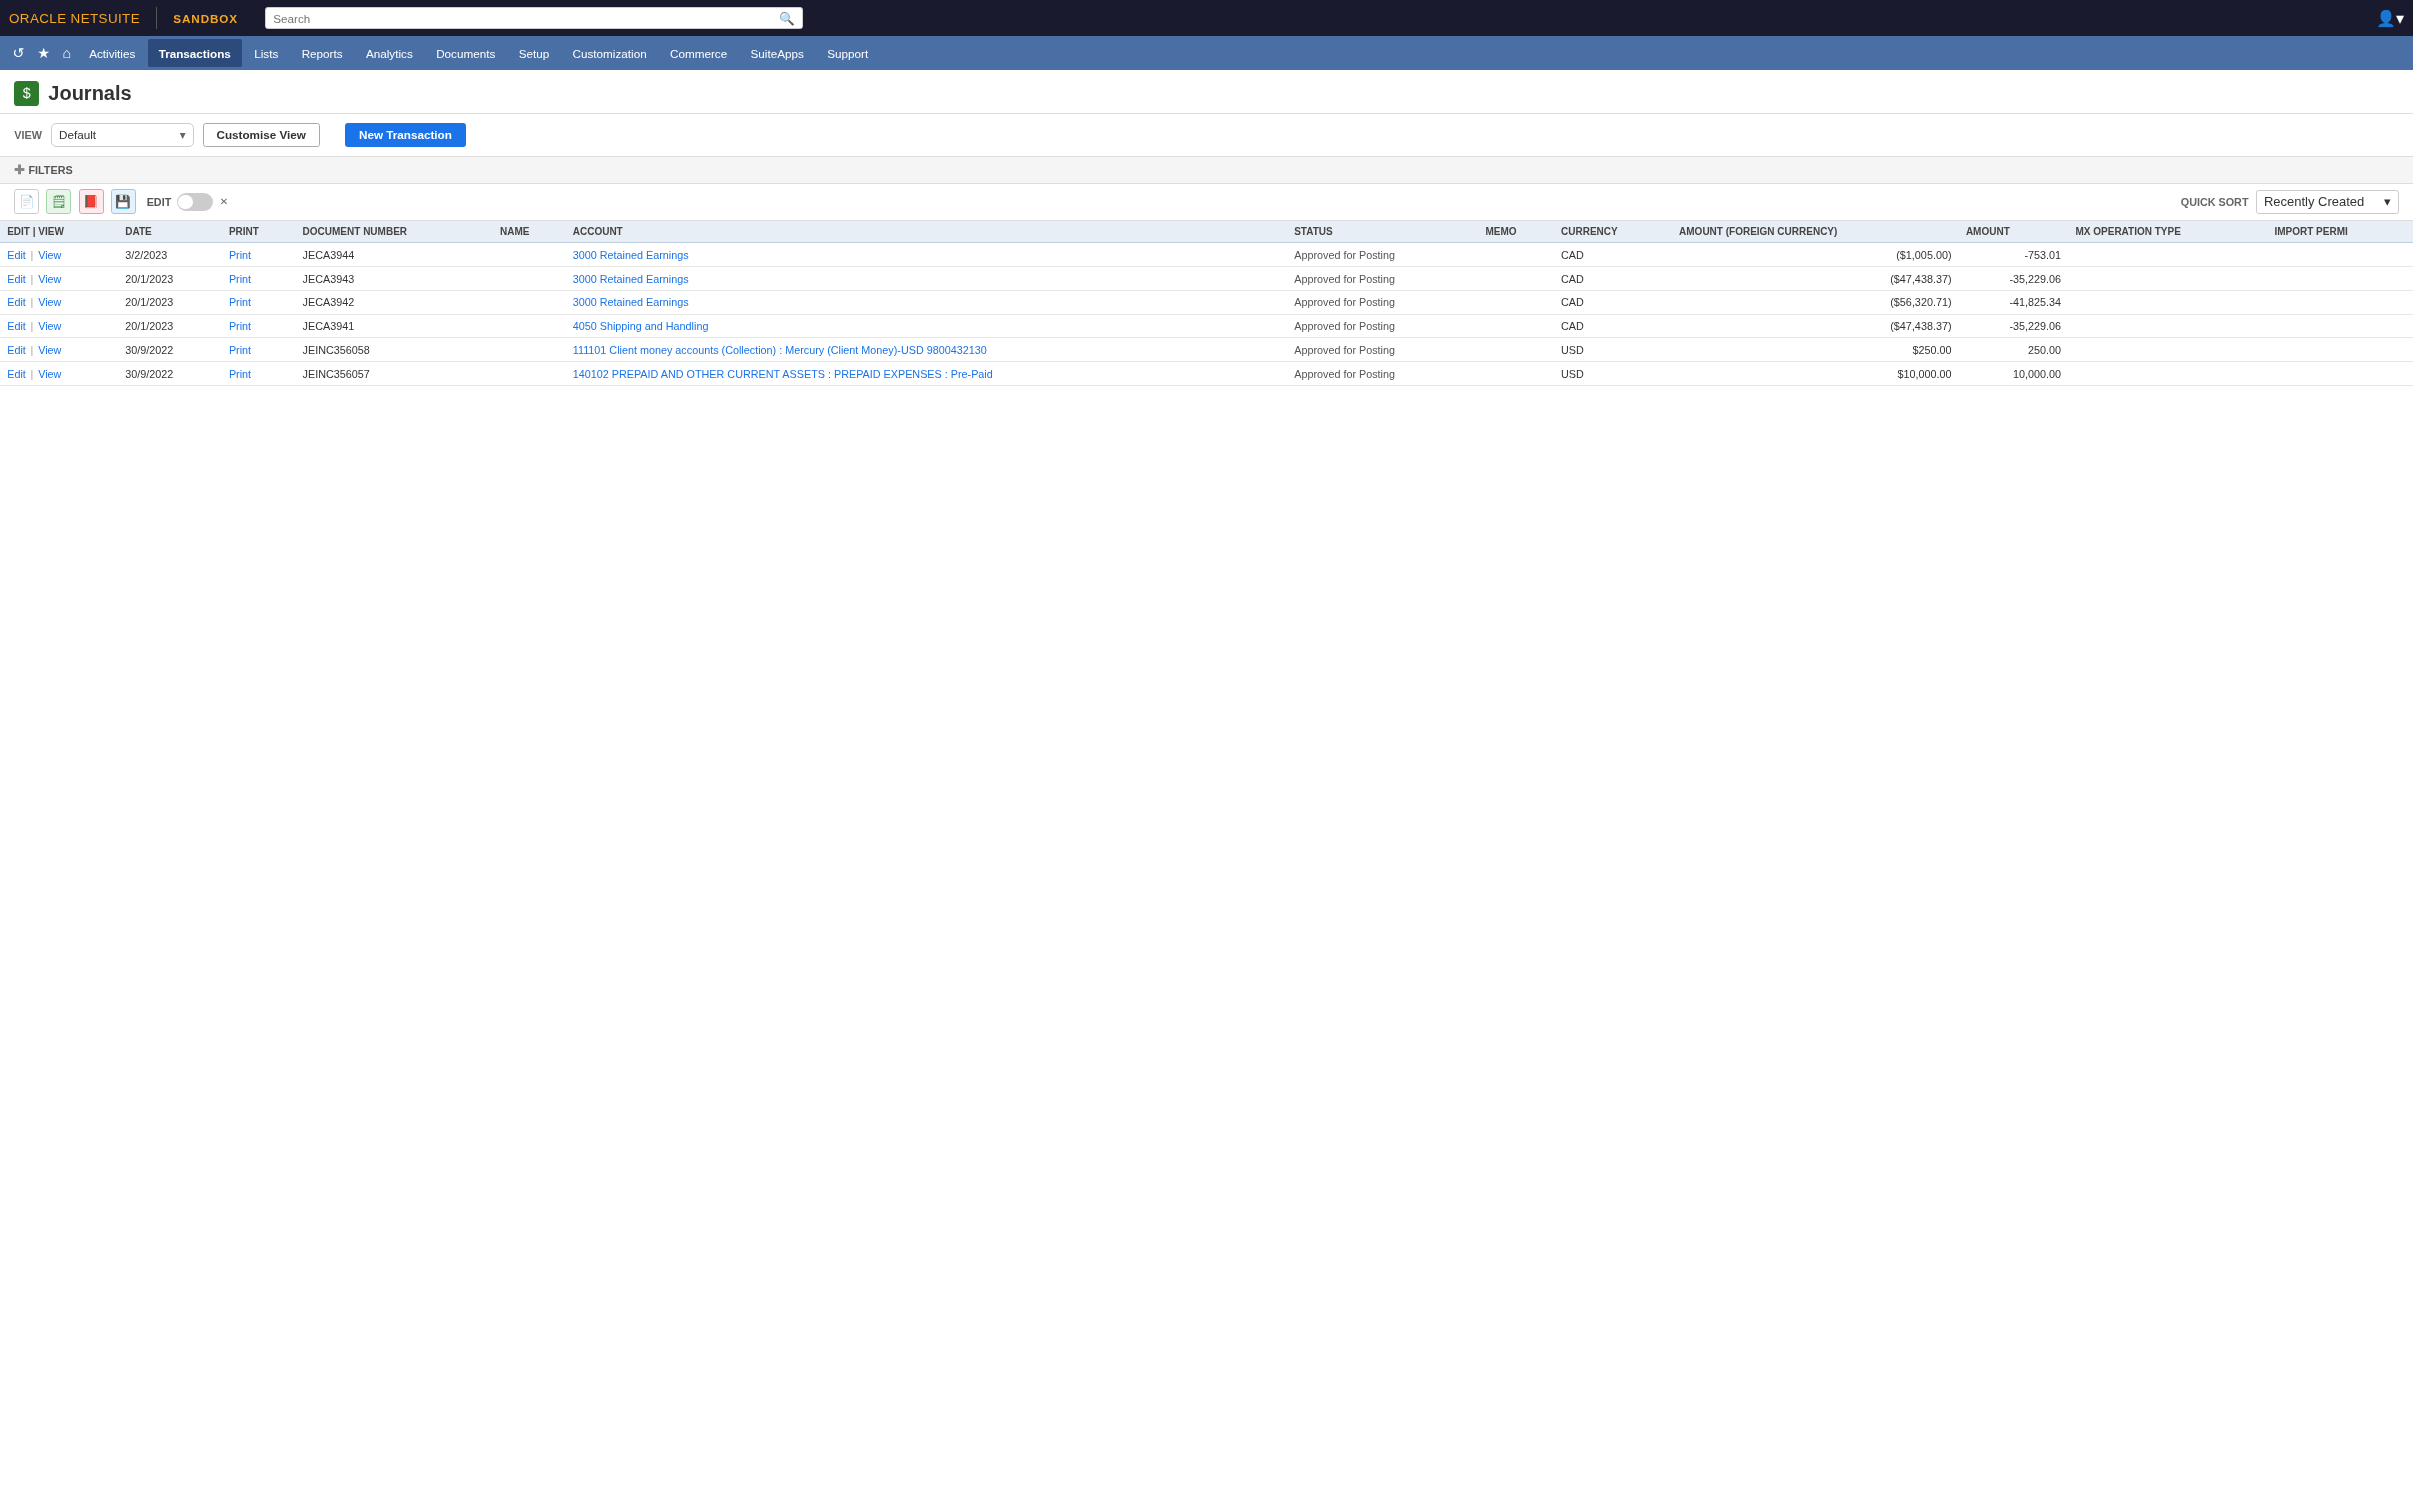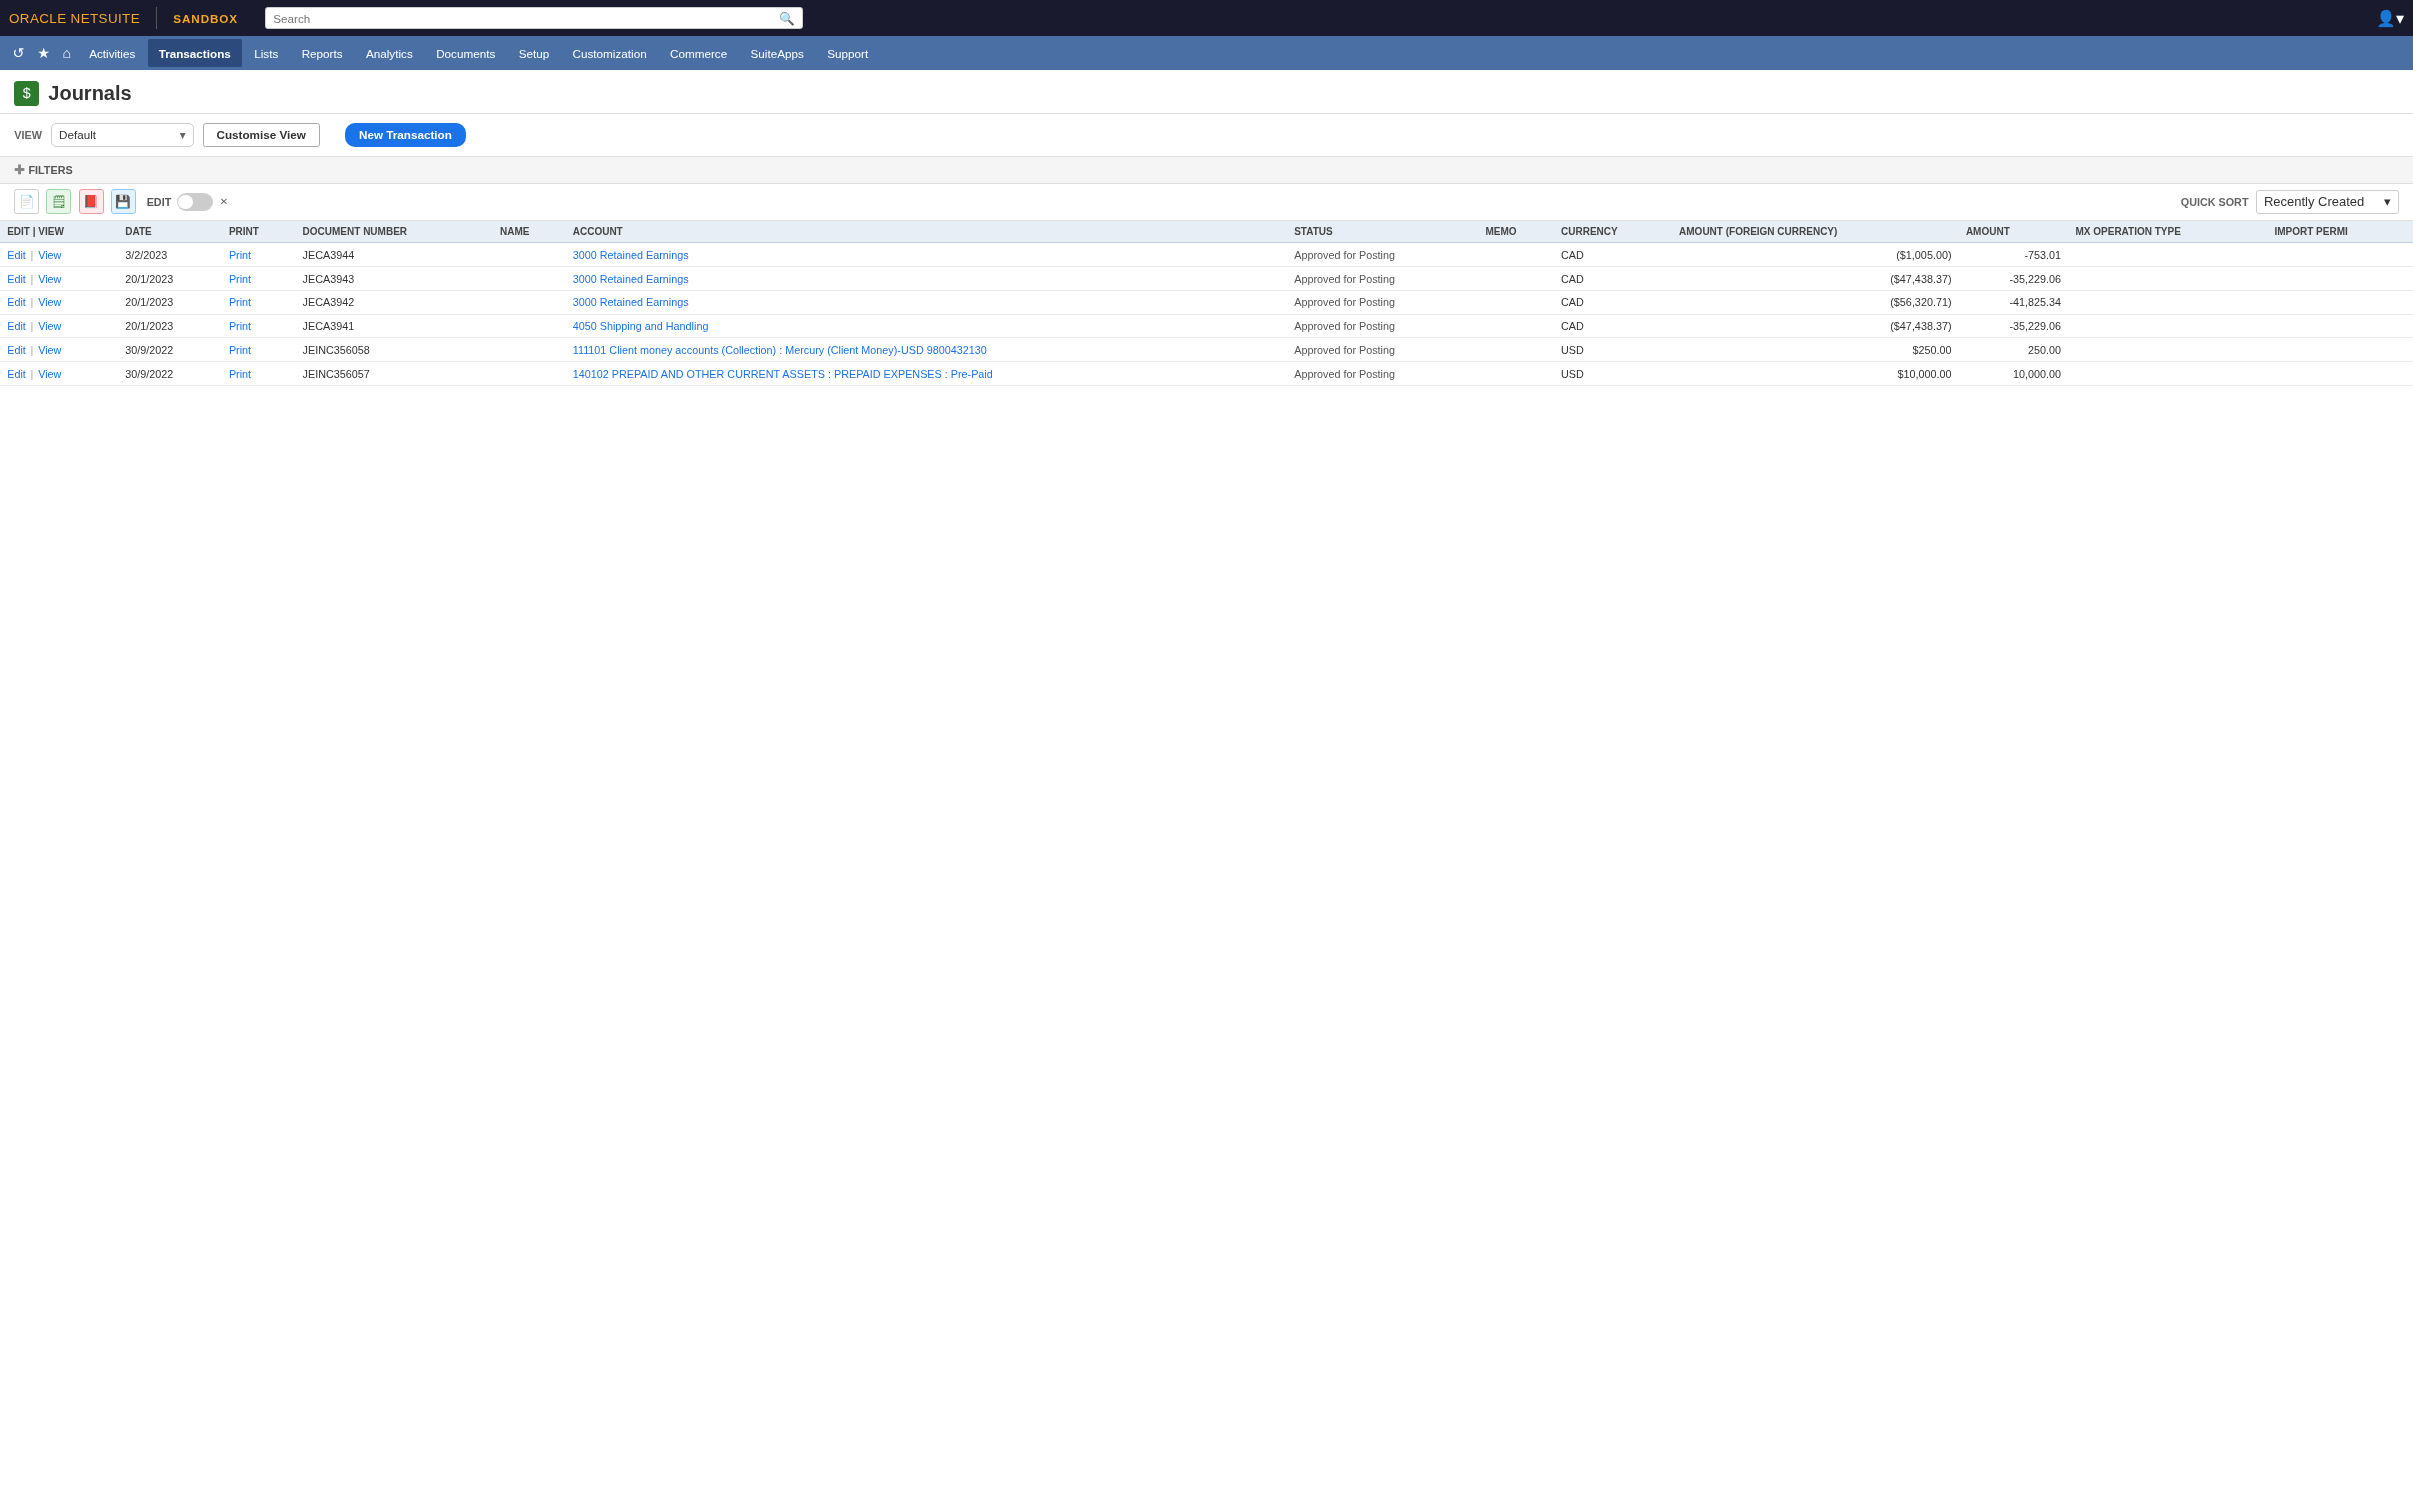--- a/index.html
+++ b/index.html
@@ -131,21 +131,21 @@
       cursor: pointer;
       font-size: 11.7px;
       color: #333;
       font-weight: bold;
     }
     .btn-new-transaction {
       background: #1a73e8;
       color: white;
       border: none;
       padding: 5.4px 14.3px;
-      border-radius: 10px;
+      border-radius: 3px;
       cursor: pointer;
       font-size: 11.7px;
       font-weight: bold;
     }
 
     
     .filters-bar {
       padding: 5.4px 14.3px;
       background: #f5f5f5;
       border-bottom: 0.9px solid #ddd;

